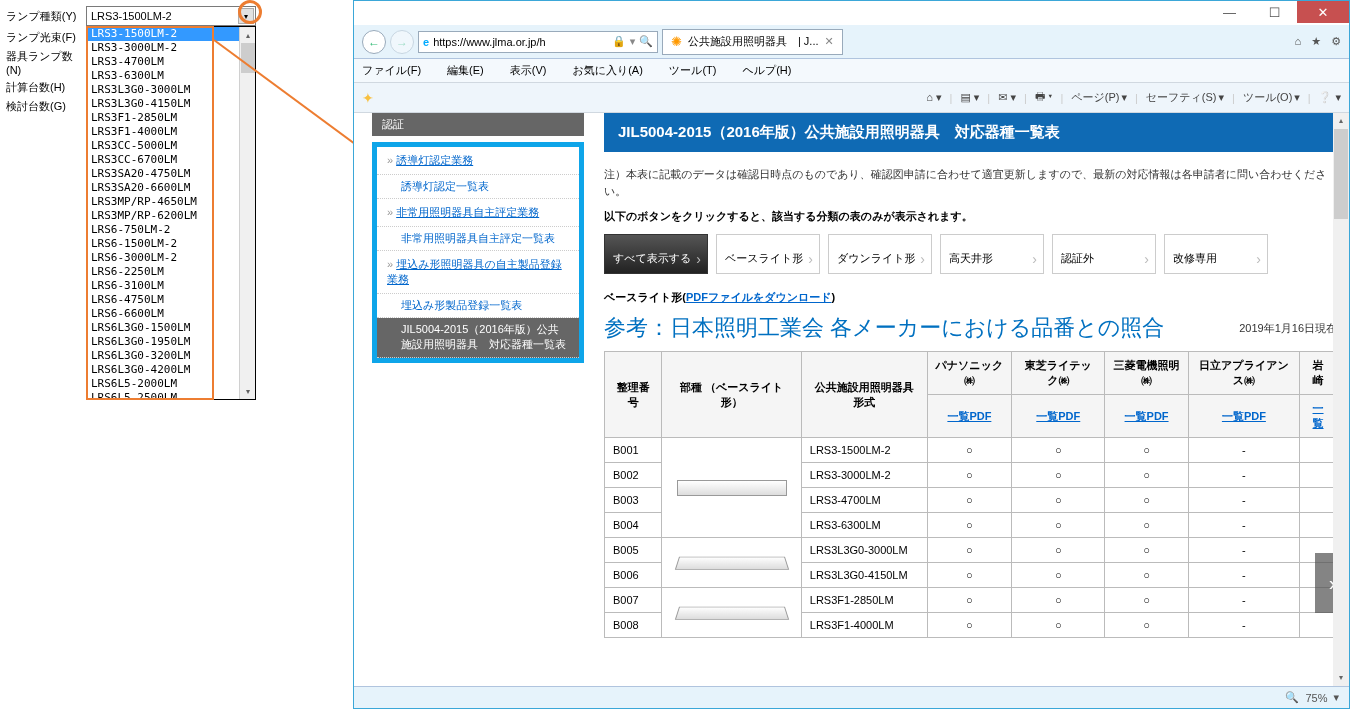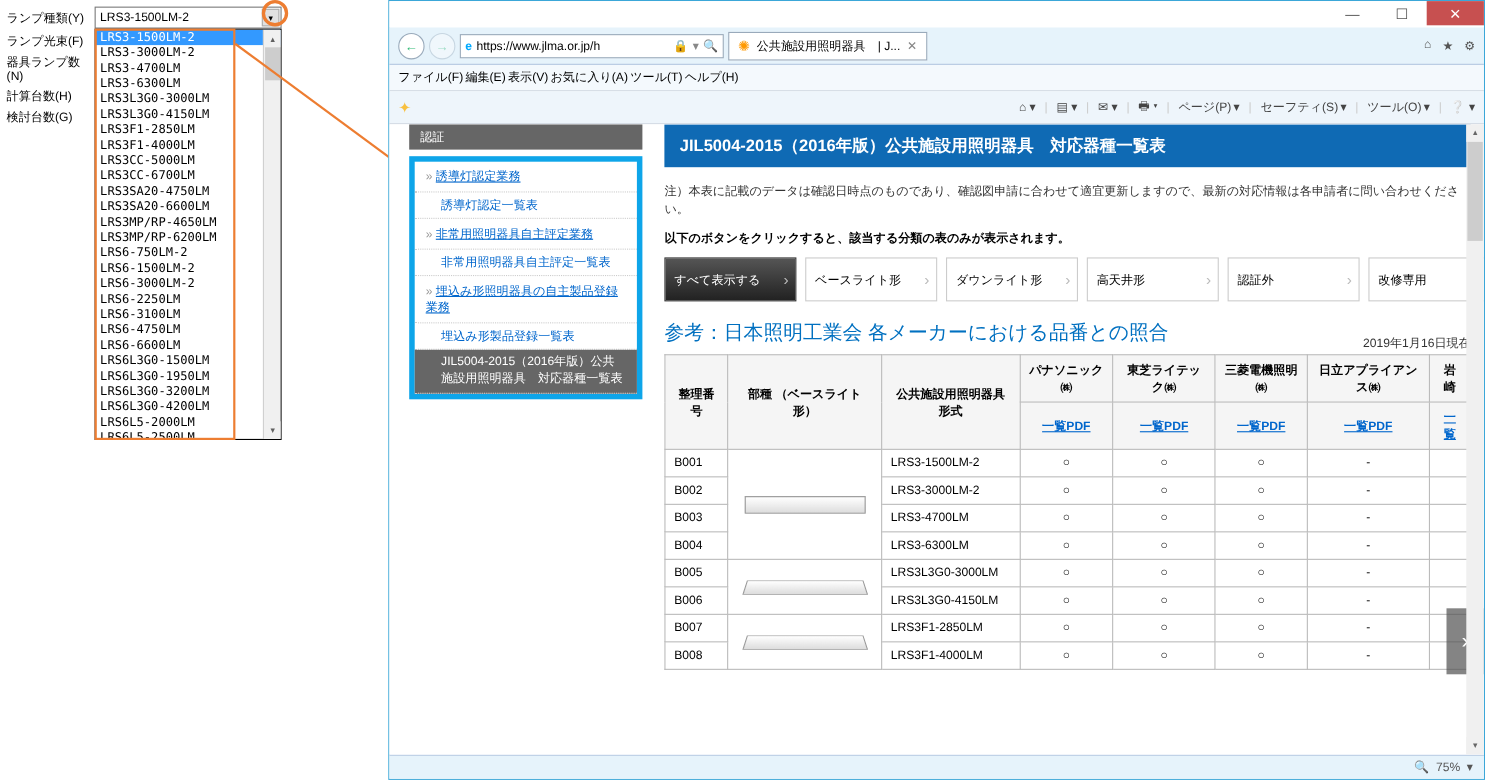--- a/index.html
+++ b/index.html
@@ -22,46 +22,46 @@
 .titlebar{height:24px;background:#fff;display:flex;justify-content:flex-end}
 .titlebar div{width:45px;height:22px;display:flex;align-items:center;justify-content:center;font-size:13px;color:#555}
 .titlebar .close{background:#c75050;color:#fff;width:52px}
 .navbar{height:34px;background:#e6f3fb;display:flex;align-items:center;padding:0 8px;gap:4px;border-bottom:1px solid #b0c4de}
 .nav-btn{width:24px;height:24px;border:1px solid #9ab;border-radius:50%;background:#fff;display:flex;align-items:center;justify-content:center;color:#3b7;font-size:12px}
 .url-bar{flex:1;height:22px;border:1px solid #9ab;background:#fff;display:flex;align-items:center;padding:0 4px;gap:4px;max-width:240px}
 .url-bar .ie-icon{color:#0af;font-weight:bold}
 .tab{height:26px;border:1px solid #9ab;background:#fff;display:flex;align-items:center;padding:0 8px;gap:6px;max-width:200px}
 .tab .fav{color:#f90;font-size:13px}
 .win-icons{margin-left:auto;display:flex;gap:10px;color:#555;font-size:13px}
-.menubar{height:24px;background:#f4f9fd;display:flex;align-items:center;padding:0 8px;gap:2px;border-bottom:1px solid #d0d8e0}
+.menubar{height:24px;background:#f4f9fd;display:flex;align-items:center;padding:0 8px;gap:26px;border-bottom:1px solid #d0d8e0}
 .cmdbar{height:30px;background:#eef5fb;border-bottom:1px solid #d0d8e0;display:flex;align-items:center;padding:0 8px}
 .cmdbar .star{color:#f8c040;font-size:14px;margin-right:auto}
 .cmdbar .tools{display:flex;align-items:center;gap:8px;color:#444}
 .cmdbar .tools span{display:flex;align-items:center;gap:2px}
 .cmdbar .sep{color:#ccc}
 .content{flex:1;background:#fff;display:flex;overflow:hidden;position:relative}
 .sidebar{width:230px;padding:0 0 0 18px}
 .sb-head{background:#666;color:#fff;padding:4px 10px;margin-bottom:6px}
 .sb-list{border:5px solid #0ea5e9}
 .sb-item{padding:6px 10px;border-bottom:1px dotted #ccc;color:#0066cc}
 .sb-item.arrow::before{content:"» ";color:#999}
 .sb-sub{padding:4px 10px 4px 24px;border-bottom:1px dotted #ccc;color:#0066cc;}
 .sb-sub.active{background:#666;color:#fff;text-decoration:none;line-height:1.4}
 .sb-item a,.sb-sub a{text-decoration:underline}
 .main{flex:1;padding:0 12px 0 20px;overflow:hidden}
 .blue-banner{background:#0f6ab4;color:#fff;padding:10px 14px;font-size:15px;font-weight:bold;margin-bottom:14px}
 .note{font-size:11px;color:#333;margin-bottom:10px;line-height:1.5}
 .instruct{font-weight:bold;margin-bottom:10px}
 .filter-row{display:flex;gap:8px;margin-bottom:16px}
-.filter-btn{flex:0 0 auto;width:120px;height:40px;border:1px solid #ccc;background:#fff;display:flex;align-items:center;padding:1px 8px;font-size:11px;position:relative}
+.filter-btn{flex:0 0 auto;width:104px;height:40px;border:1px solid #ccc;background:#fff;display:flex;padding:16px 8px;font-size:11px;position:relative}
 .filter-btn.active{background:linear-gradient(#555,#222);color:#fff;border-color:#333}
 .filter-btn .chev{position:absolute;right:6px;color:#bbb;font-size:14px}
 .section-title{font-weight:bold;margin-bottom:2px}
 .section-title a{color:#0066cc;text-decoration:underline}
-.ref-line{color:#0070c0;font-size:18px;font-weight:normal;margin:8px 0}
+.ref-line{color:#0070c0;font-size:22px;font-weight:normal;margin:8px 0}
 .date{float:right;color:#333;font-size:11px;margin-top:14px}
 table{border-collapse:collapse;width:100%;margin-top:4px}
 th,td{border:1px solid #bbb;padding:6px 8px;font-size:11px;text-align:left;background:#fff}
 th{background:#f5f5f5;text-align:center;font-weight:bold}
 td.center{text-align:center}
 .pdf-link{color:#0066cc;text-decoration:underline}
 .carousel-next{position:absolute;right:0;top:440px;width:34px;height:60px;background:rgba(80,80,80,.7);color:#fff;display:flex;align-items:center;justify-content:center;font-size:20px}
 .statusbar{height:22px;background:#e6f3fb;border-top:1px solid #b0c4de;display:flex;align-items:center;justify-content:flex-end;padding:0 10px;gap:6px;color:#555}
 .content-scroll{position:absolute;right:0;top:0;width:16px;height:100%;background:#f0f0f0}
 .content-scroll .up,.content-scroll .dn{height:16px;background:#f0f0f0;text-align:center;font-size:8px;color:#666;line-height:16px}
@@ -237,20 +237,23 @@
           </div>
         <div class="filter-btn">
             <span>認証外</span>
             <span class="chev">›</span>
           </div>
         <div class="filter-btn">
             <span>改修専用</span>
             <span class="chev">›</span>
           </div>
       </div>
+      <div class="section-title">
+        <span>ベースライト形(</span><a>PDFファイルをダウンロード</a><span>)</span>
+      </div>
       <span class="date">2019年1月16日現在</span>
       <div class="ref-line">参考：日本照明工業会 各メーカーにおける品番との照合</div>
 
       <table>
         <thead>
           <tr>
             <th rowspan="2">整理番号</th>
             <th rowspan="2">部種
 （ベースライト形）</th>
             <th rowspan="2">公共施設用照明器具形式</th>

